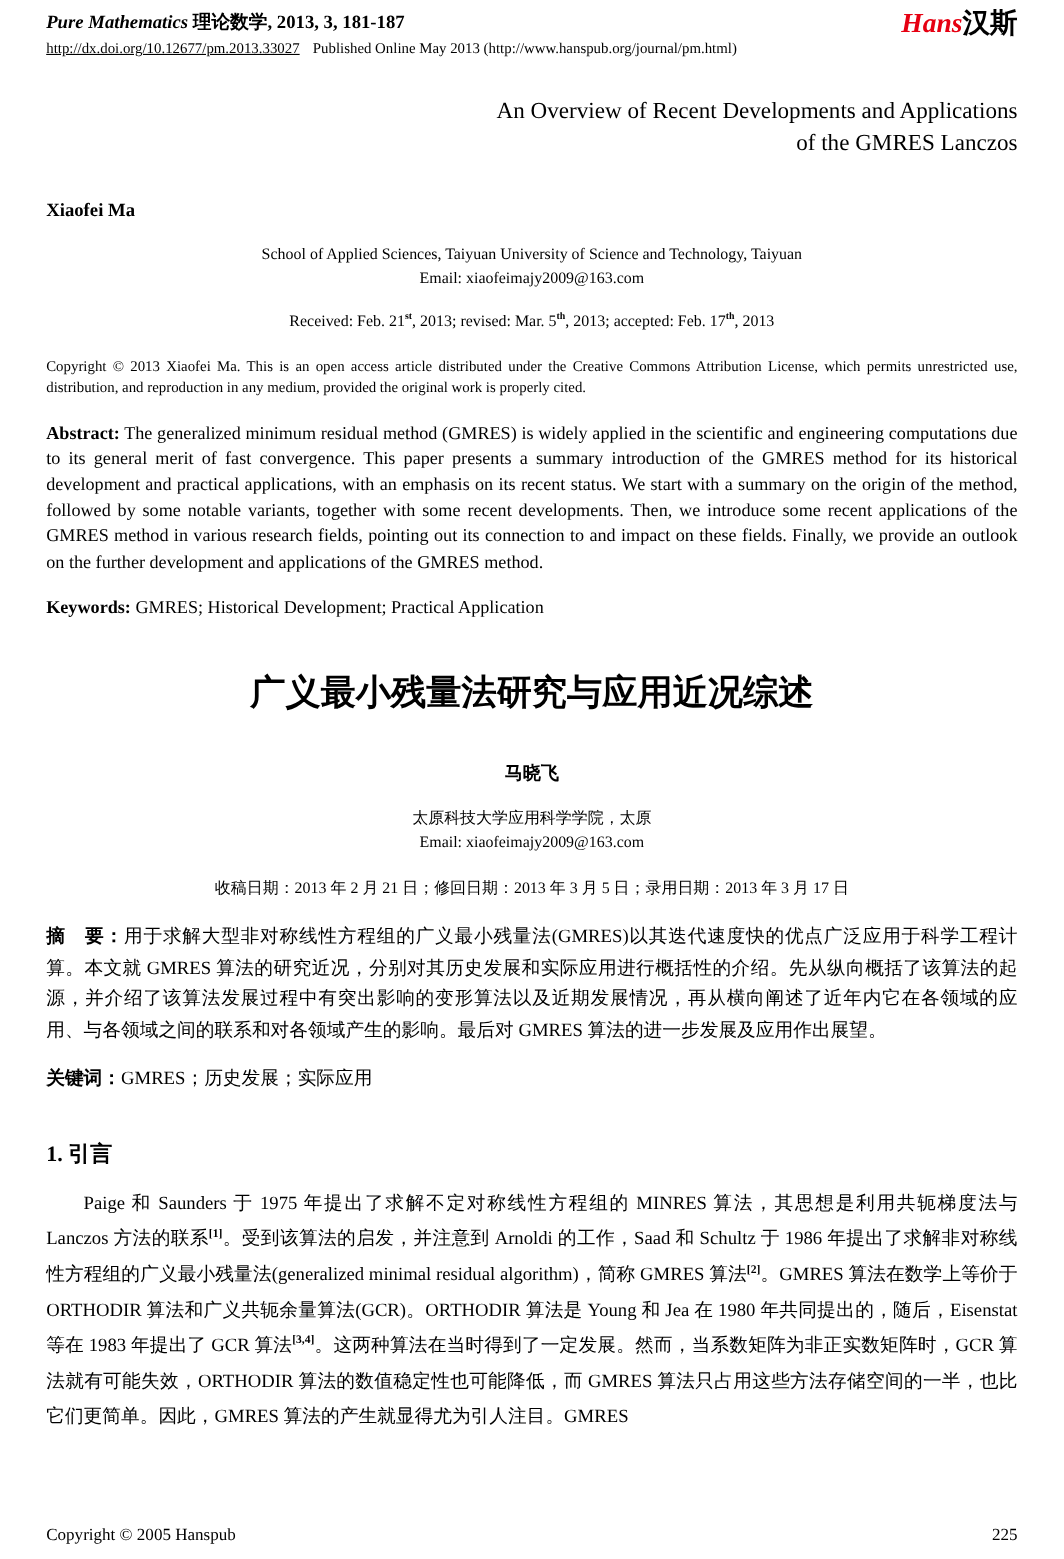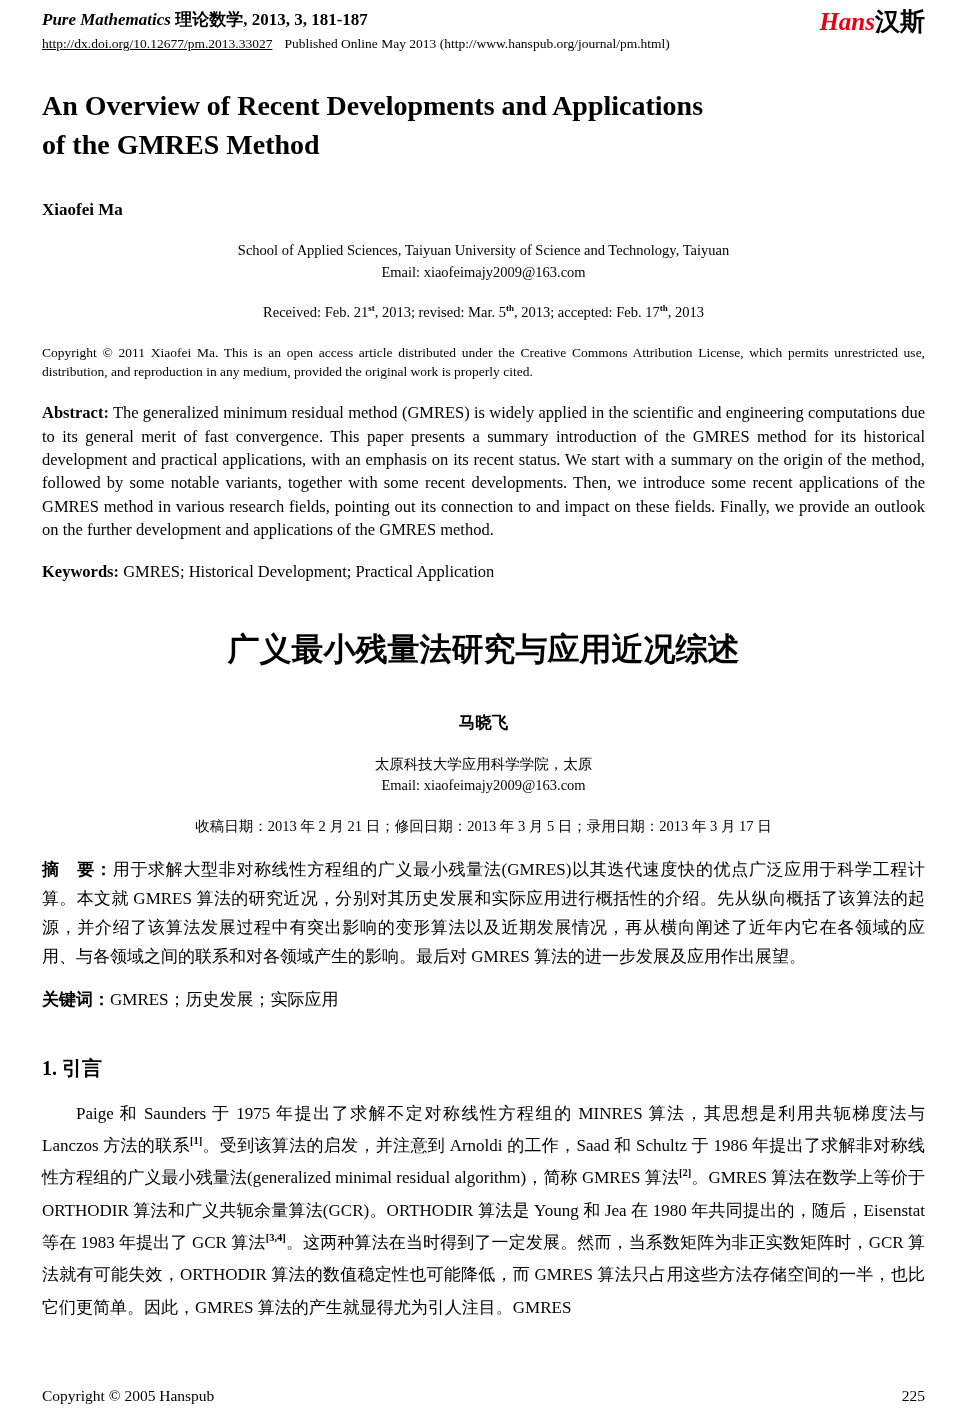--- a/index.html
+++ b/index.html
@@ -10,21 +10,21 @@
   }
   .hdr { display:flex; justify-content:space-between; align-items:flex-start; }
   .hdr-line1 { font-size:17px; font-weight:bold; }
   .j-name { font-style:italic; }
   .hdr-line2 { font-size:13.5px; margin-top:5px; }
   .doi { color:#000; text-decoration:underline; cursor:pointer; }
   .pub { margin-left:12px; }
   .logo { font-size:25px; font-weight:bold; line-height:1; margin-top:1px; white-space:nowrap; }
   .logo-red { color:#e60012; font-style:italic; }
   .logo-cn { color:#000; }
-  .title { margin:34px 0 0 0; text-align:left; font-size:28px; line-height:1.4; font-weight:bold; }
+  .title { margin:34px 0 0 0; text-align:right; font-size:21px; line-height:1.4; font-weight:normal; }
   .author { margin-top:36px; text-align:left; font-size:17px; font-weight:bold; }
   .affil { margin-top:20px; text-align:center; font-size:14.5px; line-height:1.5; }
   .received { margin-top:20px; text-align:center; font-size:14.5px; }
   .license { margin:22px 0 0 0; font-size:13.5px; line-height:1.42; text-align:justify; }
   .abstract { margin:20px 0 0 0; font-size:16.5px; line-height:1.42; text-align:justify; }
   .keywords { margin:20px 0 0 0; font-size:16.5px; }
   .cn-title { margin:46px 0 0 0; text-align:center; font-size:32px; font-weight:bold; }
   .cn-author { margin-top:40px; text-align:center; font-size:16.5px; font-weight:bold; }
   .cn-abstract { margin:20px 0 0 0; font-size:17px; line-height:1.7; text-align:justify; }
   .cn-keywords { margin:16px 0 0 0; font-size:17px; }
@@ -40,32 +40,32 @@
 <div class="page">
 
   <header class="hdr">
     <div class="hdr-left">
       <div class="hdr-line1"><span class="j-name">Pure Mathematics</span><span class="j-info"> 理论数学, 2013, 3, 181-187</span></div>
       <div class="hdr-line2"><a class="doi" href="#">http://dx.doi.org/10.12677/pm.2013.33027</a><span class="pub">Published Online May 2013 (http://www.hanspub.org/journal/pm.html)</span></div>
     </div>
     <div class="logo"><span class="logo-red">Hans</span><span class="logo-cn">汉斯</span></div>
   </header>
 
-  <h1 class="title"><span>An Overview of Recent Developments and Applications</span><br><span>of the GMRES Method</span></h1>
+  <h1 class="title"><span>An Overview of Recent Developments and Applications</span><br><span>of the GMRES Lanczos</span></h1>
 
   <div class="author">Xiaofei Ma</div>
 
   <div class="affil">
     <div>School of Applied Sciences, Taiyuan University of Science and Technology, Taiyuan</div>
     <div>Email: xiaofeimajy2009@163.com</div>
   </div>
 
   <div class="received"><span>Received: Feb. 21</span><span class="sup">st</span><span>, 2013; revised: Mar. 5</span><span class="sup">th</span><span>, 2013; accepted: Feb. 17</span><span class="sup">th</span><span>, 2013</span></div>
 
-  <p class="license">Copyright © 2011 Xiaofei Ma. This is an open access article distributed under the Creative Commons Attribution License, which permits unrestricted use, distribution, and reproduction in any medium, provided the original work is properly cited.</p>
+  <p class="license">Copyright © 2013 Xiaofei Ma. This is an open access article distributed under the Creative Commons Attribution License, which permits unrestricted use, distribution, and reproduction in any medium, provided the original work is properly cited.</p>
 
   <p class="abstract"><b class="lbl">Abstract:</b><span> The generalized minimum residual method (GMRES) is widely applied in the scientific and engineering computations due to its general merit of fast convergence. This paper presents a summary introduction of the GMRES method for its historical development and practical applications, with an emphasis on its recent status. We start with a summary on the origin of the method, followed by some notable variants, together with some recent developments. Then, we introduce some recent applications of the GMRES method in various research fields, pointing out its connection to and impact on these fields. Finally, we provide an outlook on the further development and applications of the GMRES method.</span></p>
 
   <p class="keywords"><b>Keywords:</b><span> GMRES; Historical Development; Practical Application</span></p>
 
   <h1 class="cn-title">广义最小残量法研究与应用近况综述</h1>
 
   <div class="cn-author">马晓飞</div>
 
   <div class="affil">

